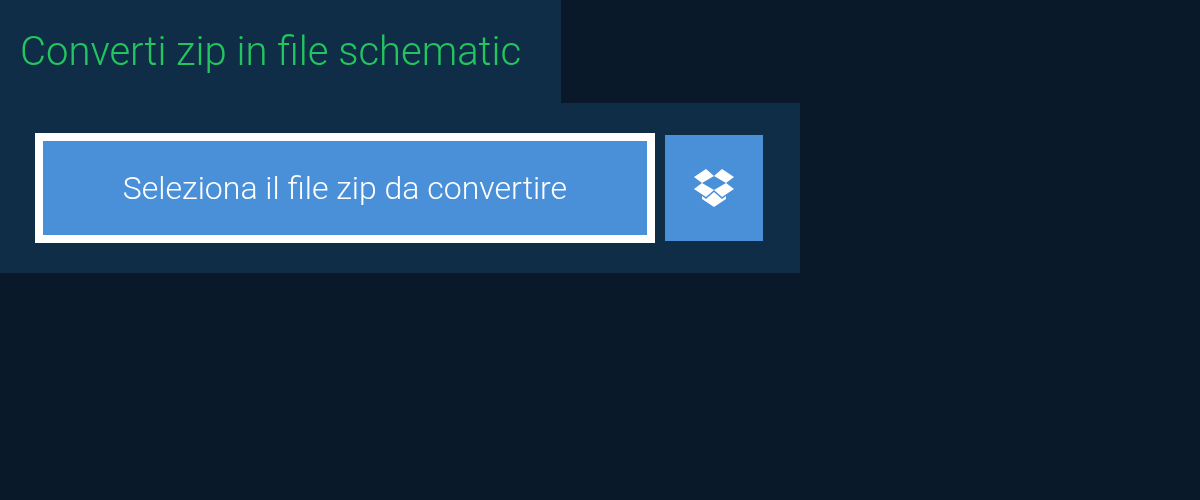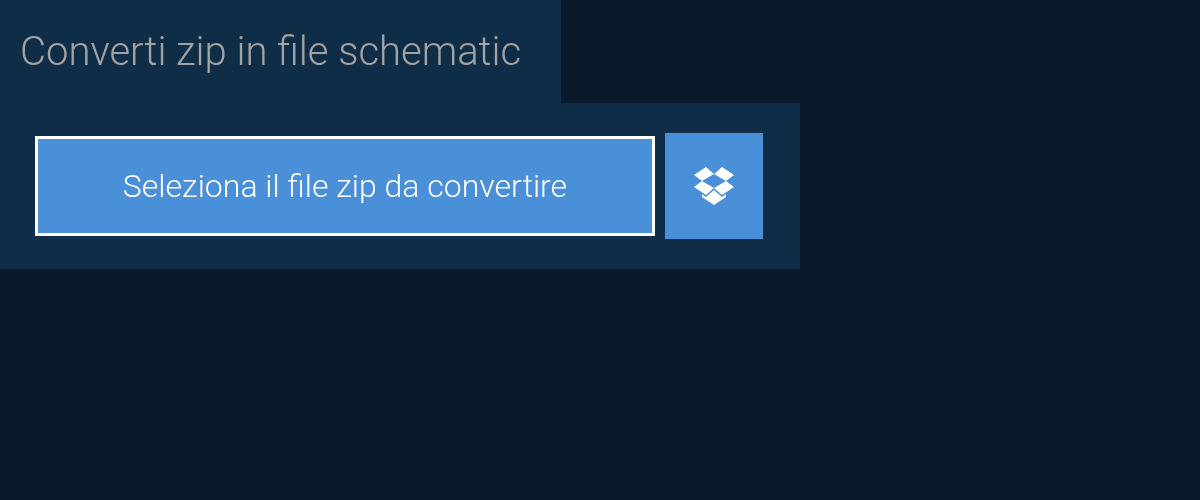--- a/index.html
+++ b/index.html
@@ -11,37 +11,37 @@
       width: 1200px;
       height: 500px;
       background: #0a1929;
       font-family: -apple-system, BlinkMacSystemFont, "Segoe UI", Roboto, sans-serif;
       overflow: hidden;
     }
     .title-tab {
       display: inline-block;
       background: #0f2d47;
       padding: 28px 40px 28px 20px;
-      color: #a3a3a3;
+      color: #22c55e;
       font-size: 40px;
       font-weight: 300;
       margin-left: 0;
     }
     .upload-section {
       background: #0f2d47;
       margin: 0;
       padding: 30px 35px;
       display: flex;
       gap: 10px;
       align-items: center;
       width: 800px;
     }
     .select-button {
       background: #4a90d9;
-      border: 3px solid #ffffff;
+      border: 8px solid #ffffff;
       color: #ffffff;
       font-size: 32px;
       font-weight: 300;
       padding: 28px 44px;
       cursor: pointer;
       text-align: center;
       flex: 0 0 auto;
       width: 620px;
     }
     .dropbox-button {

